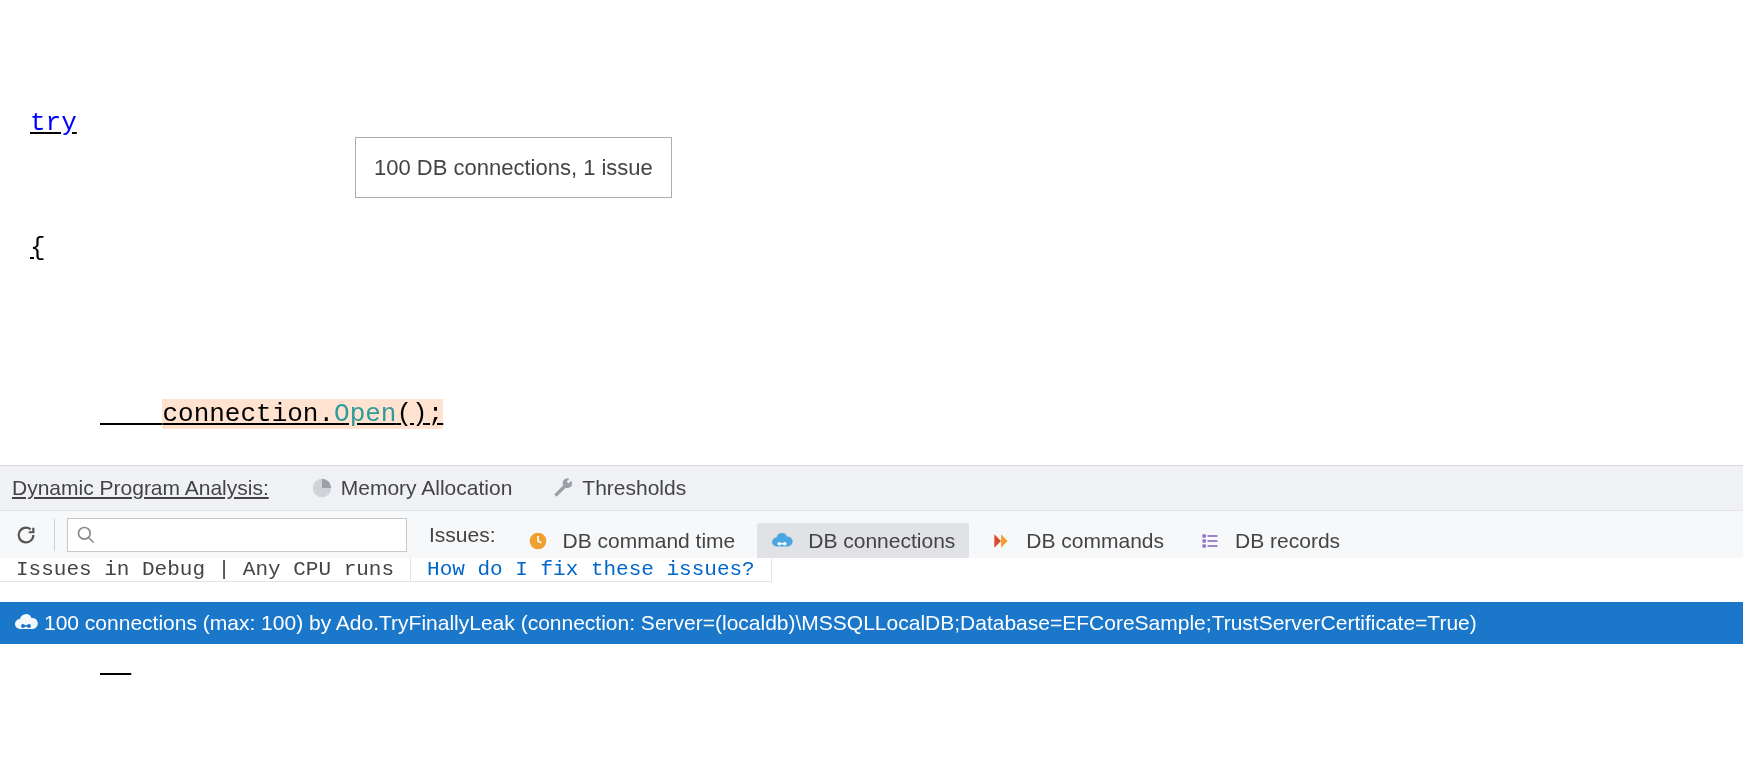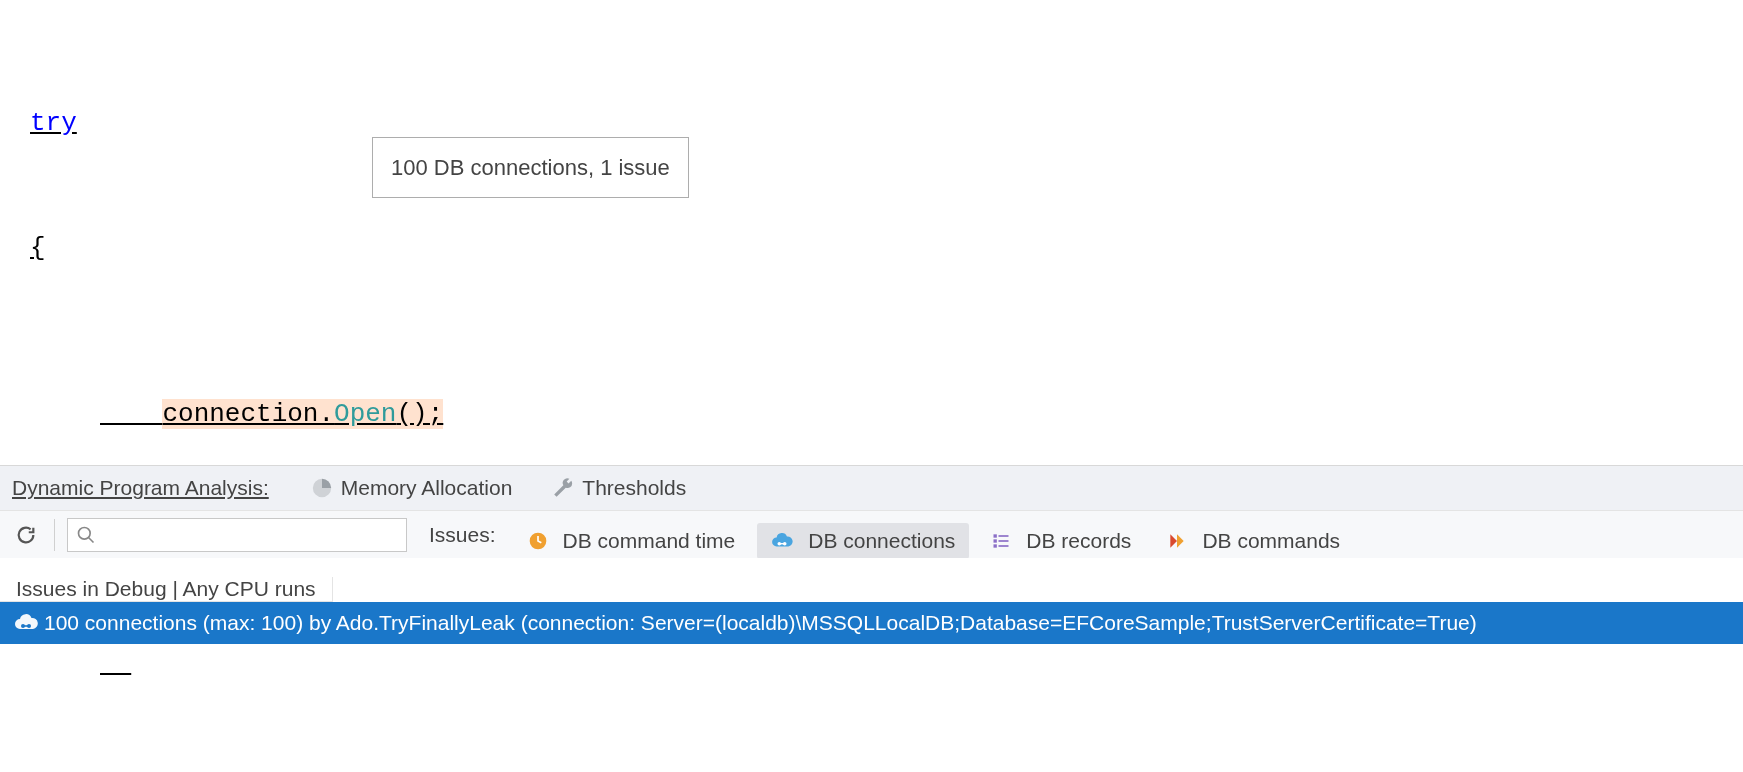--- a/index.html
+++ b/index.html
@@ -21,21 +21,21 @@
   }
   .kw { color: #0000ff; }
   .method { color: #2f9b9b; }
   .str { color: #a31515; }
   .hl-orange { background: #ffe2cf; }
   .hl-yellow { background: #fff6c5; }
   .line { position: relative; text-decoration: underline; }
   .indent1 { padding-left: 70px; }
   .tooltip {
     position: absolute;
-    left: 372px;
+    left: 355px;
     top: 137px;
     background: #ffffff;
     border: 1px solid #adadad;
     padding: 12px 18px;
     font-family: -apple-system, "Segoe UI", sans-serif;
     font-size: 22px;
     color: #444;
     z-index: 10;
   }
   .panel {
@@ -126,23 +126,24 @@
     border-radius: 3px;
     cursor: pointer;
     height: 36px;
     margin-top: 12px;
   }
   .filter-chip.active { background: #e1e2e6; }
   .sub-bar {
     background: #ffffff;
     height: 44px;
     display: flex;
-    align-items: flex-end;
-    font-size: 21px;
-    color: #444;
+    align-items: flex-start;
+    font-size: 21px;
+    color: #444;
+    font-family: Liberation Mono, monospace;
   }
   .sub-tab {
     display: flex;
     align-items: center;
     padding: 0 16px;
     border: 1px solid #e4e4e4;
     border-top: none;
     border-left: none;
     cursor: pointer;
   }
@@ -242,49 +243,50 @@
     <div class="filter-chip active">
       <span class="icon">
         <svg width="22" height="18" viewBox="0 0 24 20">
             <path fill="#4aa5e0" d="M19 16H6a5 5 0 0 1 0-10 6 6 0 0 1 11.5-1A4.5 4.5 0 0 1 19 16z"></path>
             <circle cx="9" cy="13" r="2" fill="#fff"></circle>
             <circle cx="15" cy="13" r="2" fill="#fff"></circle>
             <line x1="9" y1="13" x2="15" y2="13" stroke="#fff" stroke-width="1.6"></line>
           </svg>
       </span>
       <span>DB connections</span>
+    </div>
+
+    <div class="filter-chip">
+      <span class="icon">
+        <svg width="20" height="20" viewBox="0 0 24 24">
+            <path fill="#d94a2f" d="M4 4l8 8-8 8V4z"></path>
+            <path fill="#f0a030" d="M12 4l8 8-8 8V4z"></path>
+          </svg>
+      </span>
+      <span>DB commands</span>
     </div>
 
     <div class="filter-chip">
       <span class="icon">
         <svg width="20" height="20" viewBox="0 0 24 24">
             <rect x="3" y="4" width="4" height="4" fill="#8b6fc7"></rect>
             <rect x="9" y="5" width="12" height="2" fill="#8b6fc7"></rect>
             <rect x="3" y="10" width="4" height="4" fill="#8b6fc7"></rect>
             <rect x="9" y="11" width="12" height="2" fill="#8b6fc7"></rect>
             <rect x="3" y="16" width="4" height="4" fill="#8b6fc7"></rect>
             <rect x="9" y="17" width="12" height="2" fill="#8b6fc7"></rect>
           </svg>
       </span>
       <span>DB records</span>
     </div>
-
-    <div class="filter-chip">
-      <span class="icon">
-        <svg width="20" height="20" viewBox="0 0 24 24">
-            <path fill="#d94a2f" d="M4 4l8 8-8 8V4z"></path>
-            <path fill="#f0a030" d="M12 4l8 8-8 8V4z"></path>
-          </svg>
-      </span>
-      <span>DB commands</span>
-    </div>
   </div>
 
   <div class="sub-bar">
     <div class="sub-tab">Issues in Debug | Any CPU runs</div>
+    <div class="sub-tab link">How do I fix these issues?</div>
   </div>
 
   <div class="result-row">
     <span class="icon">
       <svg width="24" height="20" viewBox="0 0 24 20">
           <path fill="#ffffff" opacity="0.95" d="M19 16H6a5 5 0 0 1 0-10 6 6 0 0 1 11.5-1A4.5 4.5 0 0 1 19 16z"></path>
           <circle cx="9" cy="13" r="2" fill="#1a77c9"></circle>
           <circle cx="15" cy="13" r="2" fill="#1a77c9"></circle>
           <line x1="9" y1="13" x2="15" y2="13" stroke="#1a77c9" stroke-width="1.6"></line>
         </svg>

